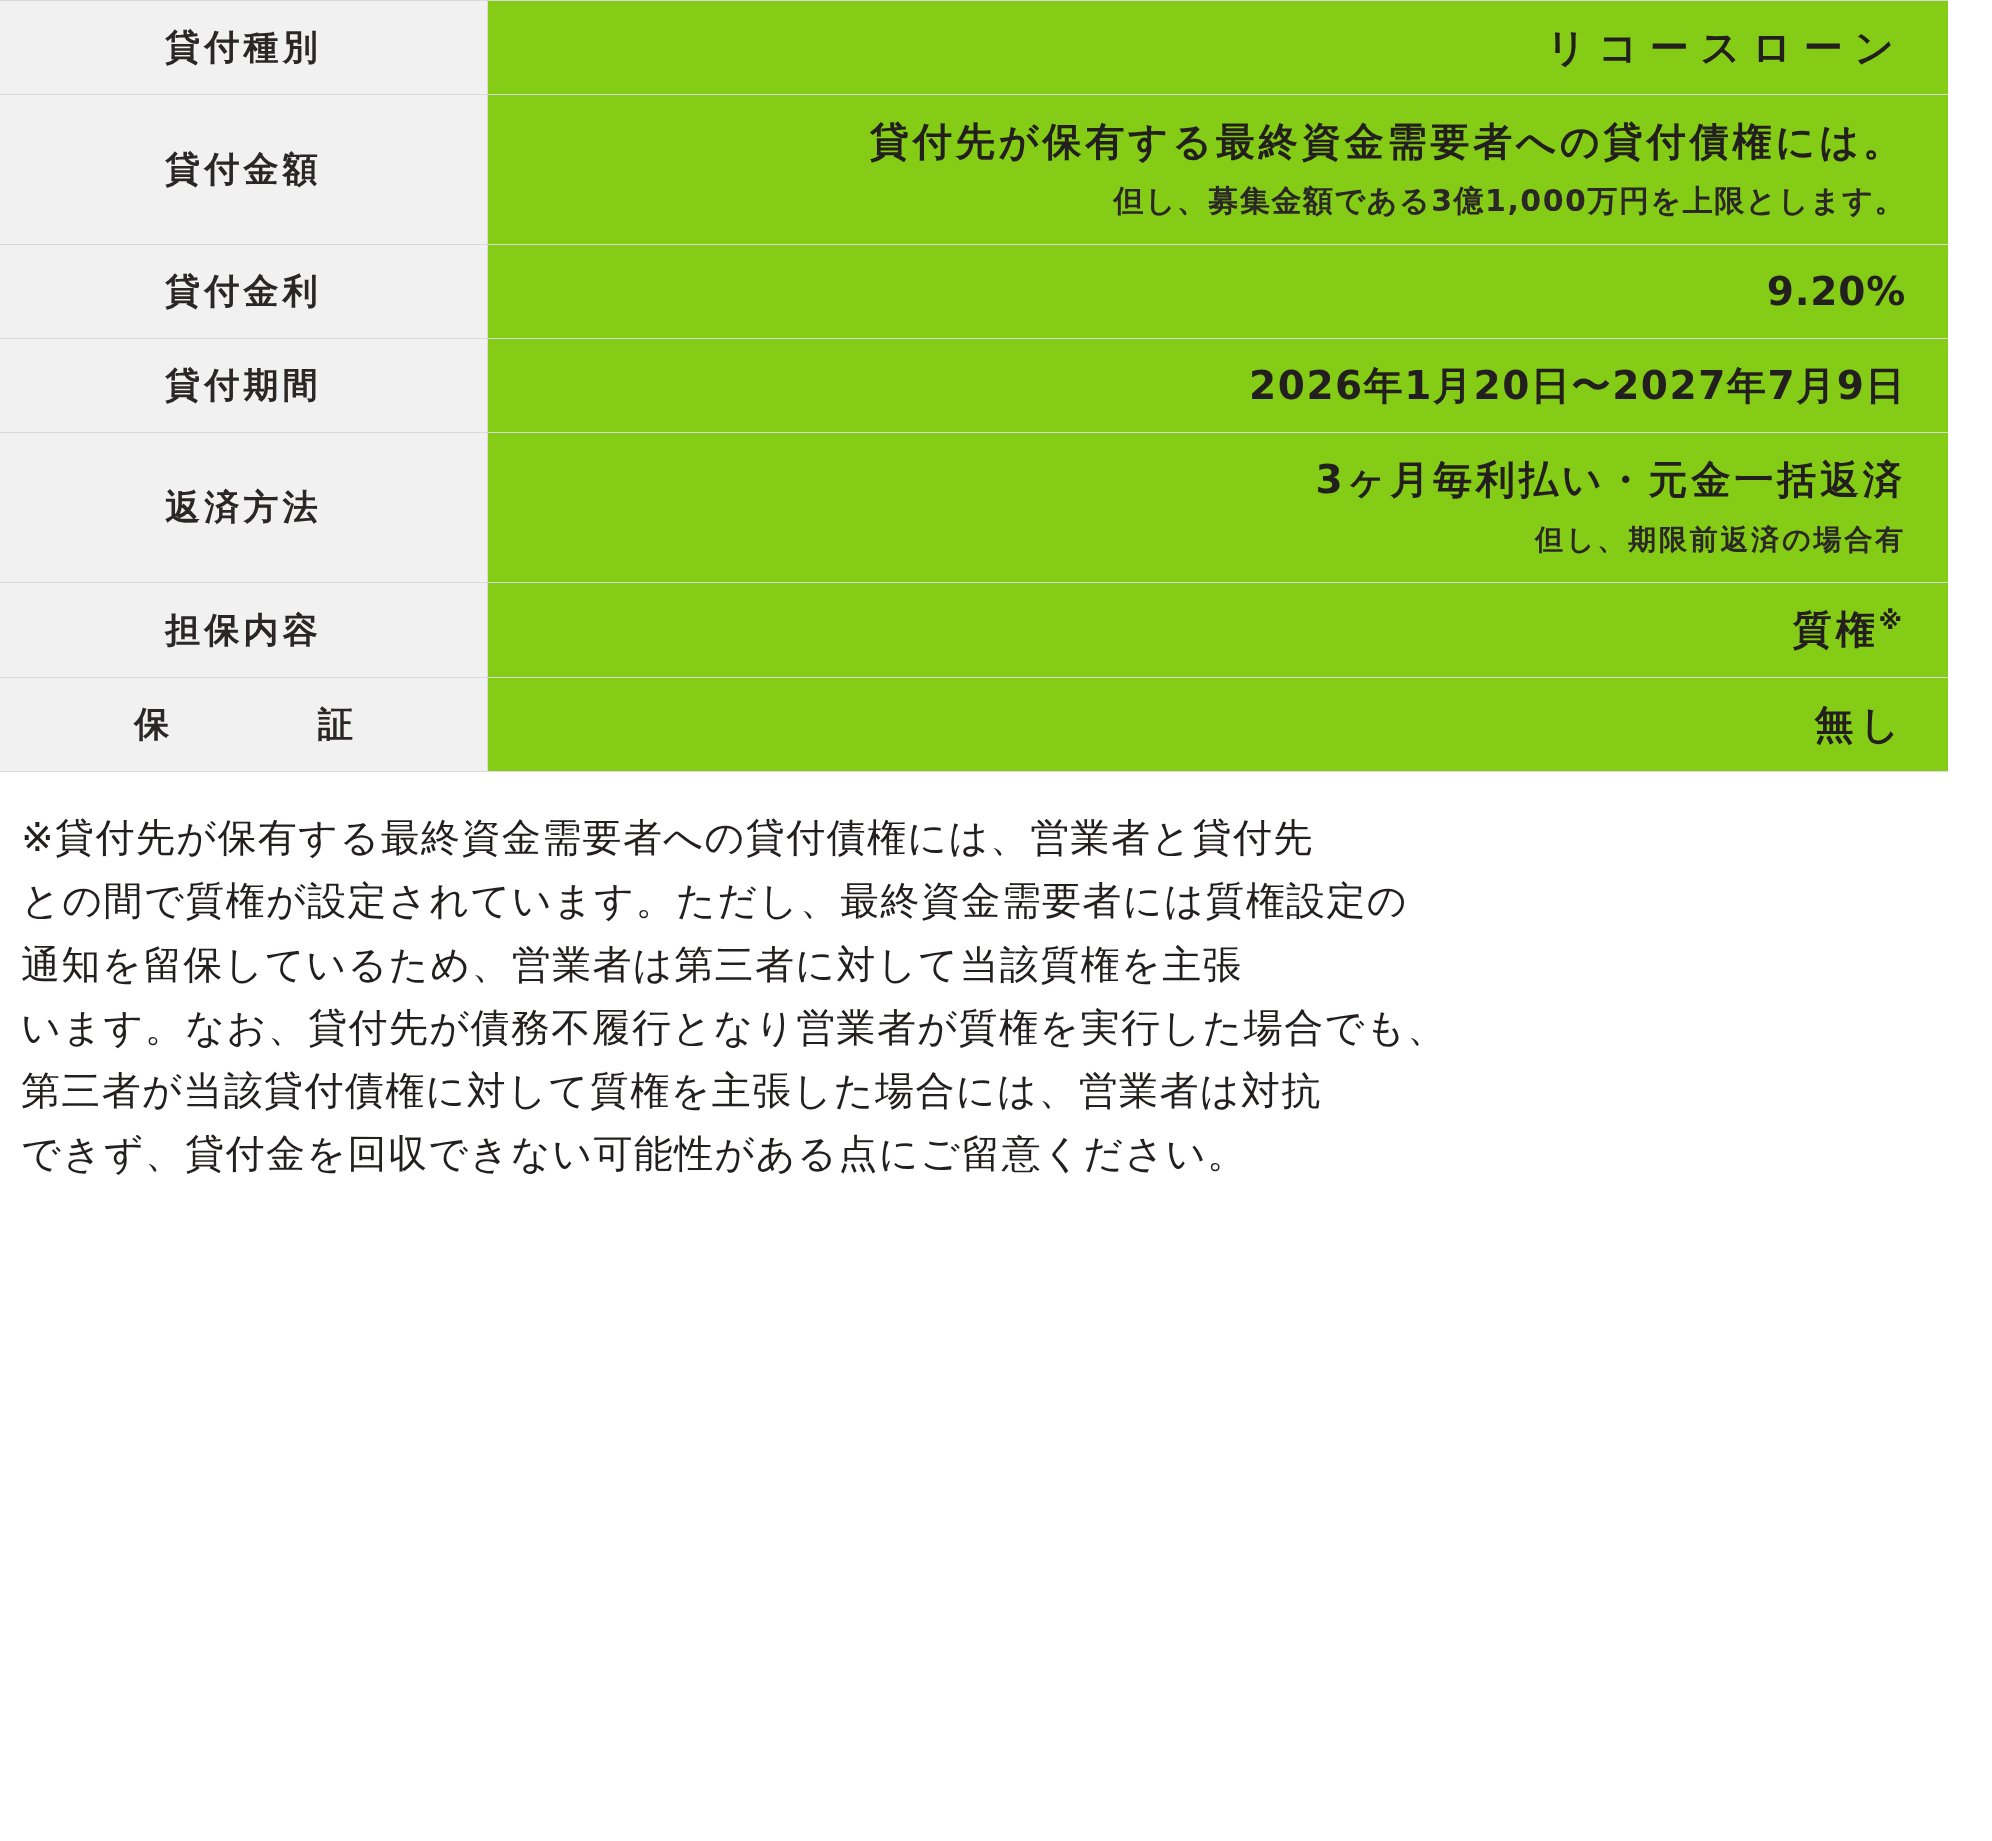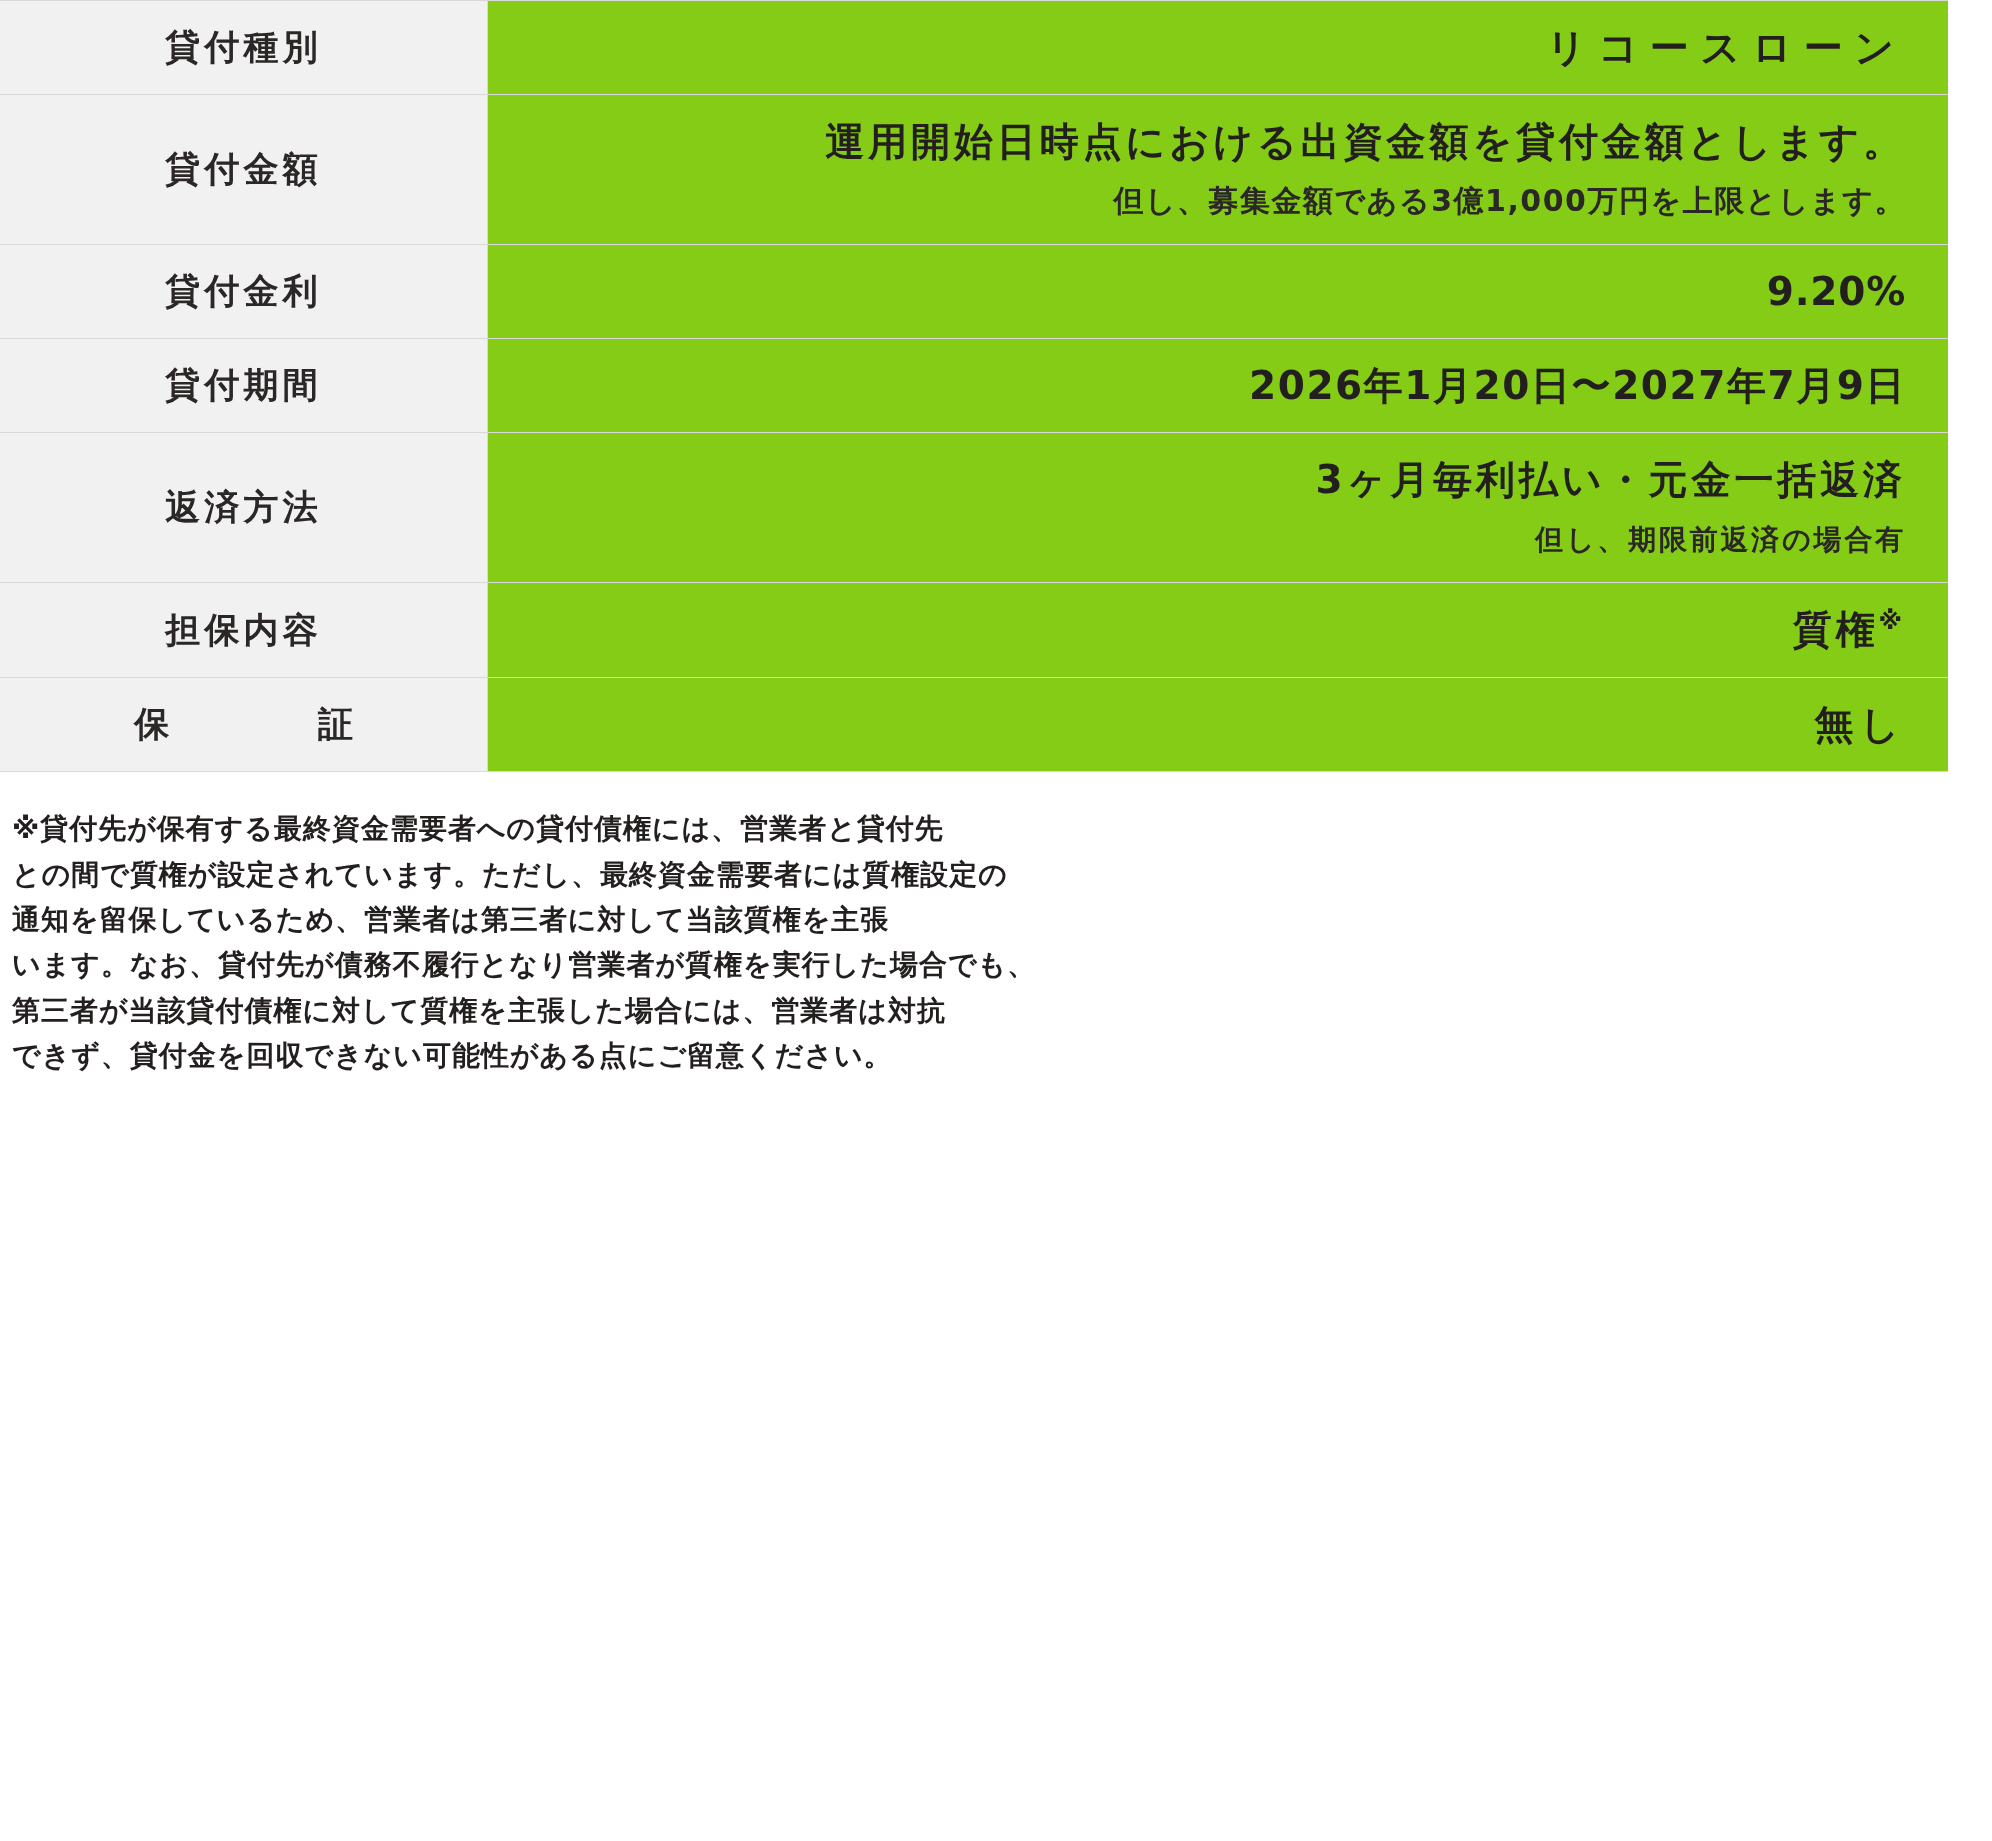--- a/index.html
+++ b/index.html
@@ -76,23 +76,23 @@
   .row-period .val-main { letter-spacing: 0.04em; }
   .row-collateral .val-main { letter-spacing: 0.16em; }
   .row-collateral-detail .val-main { letter-spacing: 0.10em; }
   .row-guarantee .val-main { letter-spacing: 0.16em; }
   .label.wide-space {
     letter-spacing: 0.75em;
     text-indent: 0.75em;
   }
   .note {
     margin: 34px 0 0 0;
-    padding: 0 27px 0 12px;
-    font-size: 28px;
-    font-weight: 700;
+    padding: 0 27px 0 21px;
+    font-size: 39px;
+    font-weight: 400;
     line-height: 1.62;
     letter-spacing: 0.035em;
     color: #231f1f;
   }
   .note p {
     margin: 0;
   }
   sup.mark {
     font-size: 0.62em;
     vertical-align: super;
@@ -109,21 +109,21 @@
       <tr class="row-type">
         <td class="label">貸付種別</td>
         <td class="value">
           <span class="val-main">リコースローン</span>
         </td>
       </tr>
 
       <tr class="row-amount">
         <td class="label">貸付金額</td>
         <td class="value">
-          <span class="val-main">運用開始日時点における出資金額を貸付金額とします。</span>
+          <span class="val-main">貸付先が保有する最終資金需要者への貸付債権には。</span>
           <span class="val-sub">但し、募集金額である3億1,000万円を上限とします。</span>
         </td>
       </tr>
 
       <tr class="row-rate">
         <td class="label">貸付金利</td>
         <td class="value">
           <span class="val-main">9.20%</span>
         </td>
       </tr>

